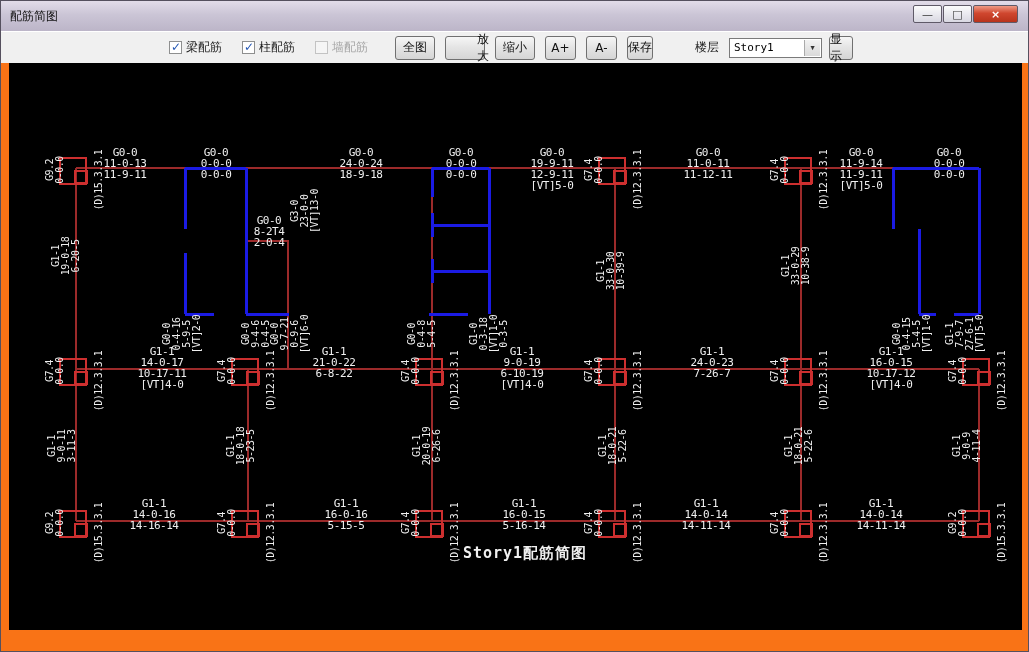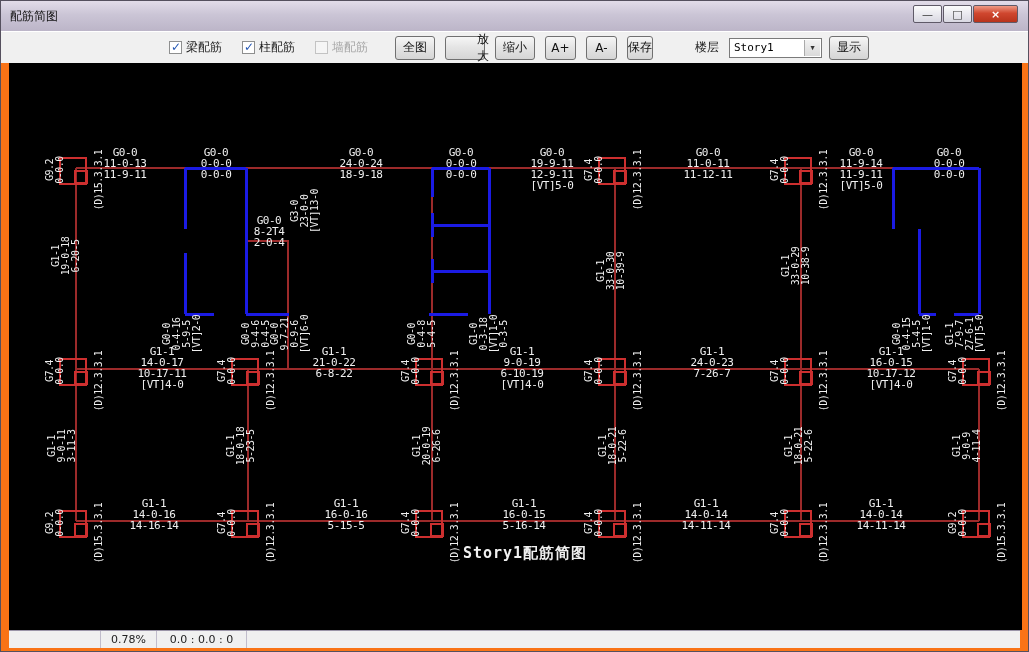--- a/index.html
+++ b/index.html
@@ -93,21 +93,21 @@
       <div class="tbtn" style="width: 40px; padding-left: 36px;">放大</div>
       <div class="tbtn" style="width: 40px;">缩小</div>
       <div class="tbtn" style="width: 31px;">A+</div>
       <div class="tbtn" style="width: 31px;">A-</div>
       <div class="tbtn" style="width: 26px;">保存</div>
       <div class="story-label" style="margin-left: 32px;">楼层</div>
       <div class="combo" style="margin-left: 10px;">
         <div>Story1</div>
         <div class="arrowbox">▼</div>
       </div>
-      <div class="tbtn" style="width: 40px; margin-left: 7px;">显示</div>
+      <div class="tbtn" style="width: 24px; margin-left: 7px;">显示</div>
     </div>
 
   <div class="canvas" id="canvas">
       <div class="seg" style="background: rgb(156, 42, 42); z-index: 1; left: 67px; top: 104px; width: 817px; height: 2px;"></div>
       <div class="seg" style="background: rgb(156, 42, 42); z-index: 1; left: 67px; top: 305px; width: 903px; height: 2px;"></div>
       <div class="seg" style="background: rgb(156, 42, 42); z-index: 1; left: 67px; top: 457px; width: 903px; height: 2px;"></div>
       <div class="seg" style="background: rgb(156, 42, 42); z-index: 1; left: 237px; top: 177px; width: 43px; height: 2px;"></div>
       <div class="seg" style="background: rgb(156, 42, 42); z-index: 1; left: 66px; top: 105px; width: 2px; height: 353px;"></div>
       <div class="seg" style="background: rgb(156, 42, 42); z-index: 1; left: 238px; top: 306px; width: 2px; height: 152px;"></div>
       <div class="seg" style="background: rgb(156, 42, 42); z-index: 1; left: 278px; top: 178px; width: 2px; height: 128px;"></div>
@@ -324,19 +324,13 @@
 0-4-15
 5-4-5
 [VT]1-0</div>
       <div class="rlabel" style="left: 956px; top: 271px; color: rgb(240, 240, 240); z-index: 4;">G1-1
 7-9-7
 27-6-1
 [VT]5-0</div>
       <div class="caption" style="left: 516px; top: 481px; color: rgb(240, 240, 240); z-index: 4;">Story1配筋简图</div>
     </div>
 
-  <div class="statusbar">
-    <div class="scell" style="width:92px"></div>
-    <div class="scell" style="width:56px">0.78%</div>
-    <div class="scell" style="width:90px">0.0 : 0.0 : 0</div>
-    <div class="scell" style="flex:1;border-right:none"></div>
-  </div>
 </div>
 
 </body></html>

